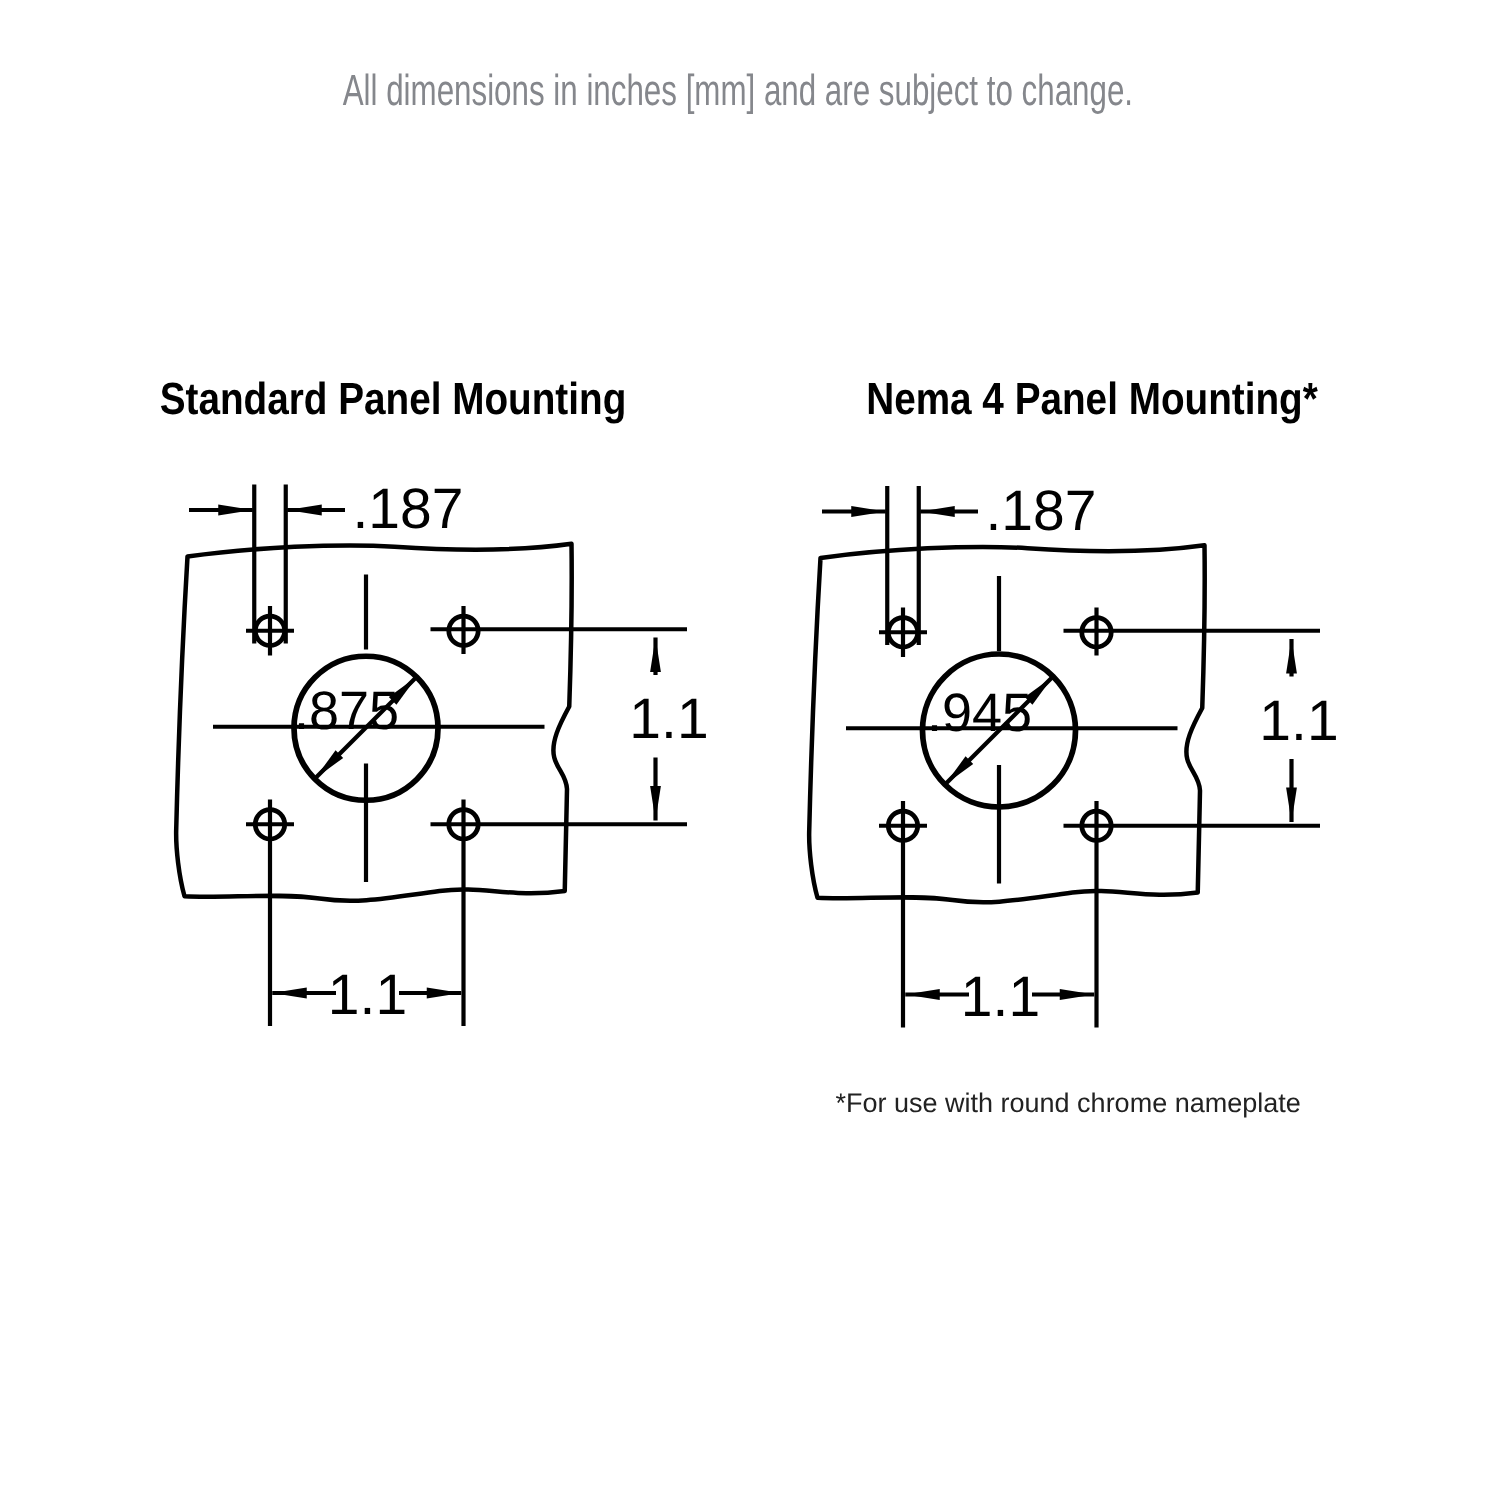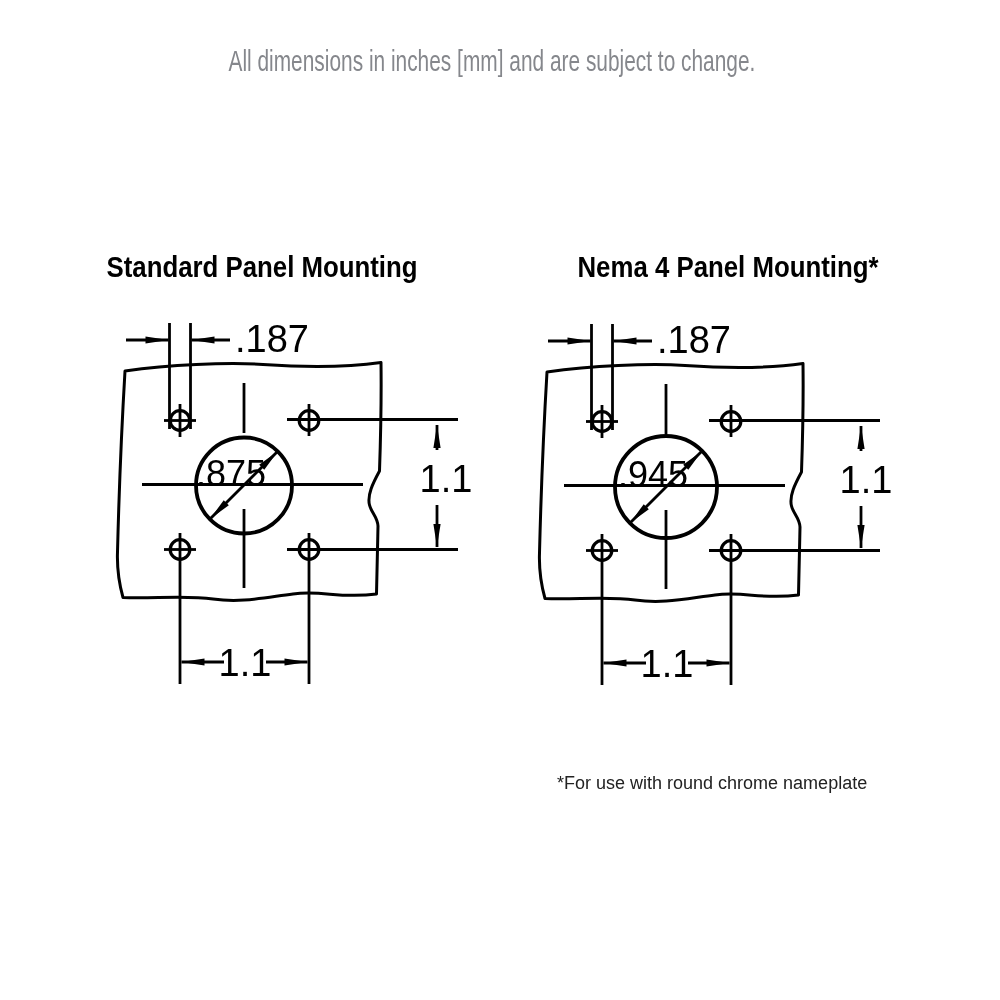--- a/index.html
+++ b/index.html
@@ -8,21 +8,21 @@
 
   .note{position:absolute;left:-8px;top:45px;width:1000px;text-align:center;
         font-size:29px;color:#85878c;white-space:nowrap;}
   .note-inner{display:inline-block;transform:scaleX(0.72);transform-origin:center;}
 
   .diagram-title{position:absolute;top:252px;font-size:30px;font-weight:bold;color:#000;
         white-space:nowrap;transform:translateX(-50%) scaleX(0.86);line-height:30px;}
   .title-left{left:262px;}
   .title-right{left:728px;}
 
-  .footnote{position:absolute;left:557px;top:725px;font-size:18px;color:#222;white-space:nowrap;margin-top:48px;}
+  .footnote{position:absolute;left:557px;top:725px;font-size:18px;color:#222;white-space:nowrap;}
 
   svg{position:absolute;left:0;top:0;}
   .ln{stroke:#000;stroke-width:2.8;fill:none;stroke-linecap:butt;}
   .outline{stroke:#000;stroke-width:3;fill:none;stroke-linejoin:round;stroke-linecap:round;}
   .hole{stroke:#000;stroke-width:3.2;fill:none;}
   .bigcircle{stroke:#000;stroke-width:3.8;fill:none;}
   .arrowline{stroke:#000;stroke-width:2.8;fill:none;}
   .dimtext{font-family:"Liberation Sans",sans-serif;font-size:38px;fill:#000;}
   .diatext{font-family:"Liberation Sans",sans-serif;font-size:36px;fill:#000;}
 </style>

